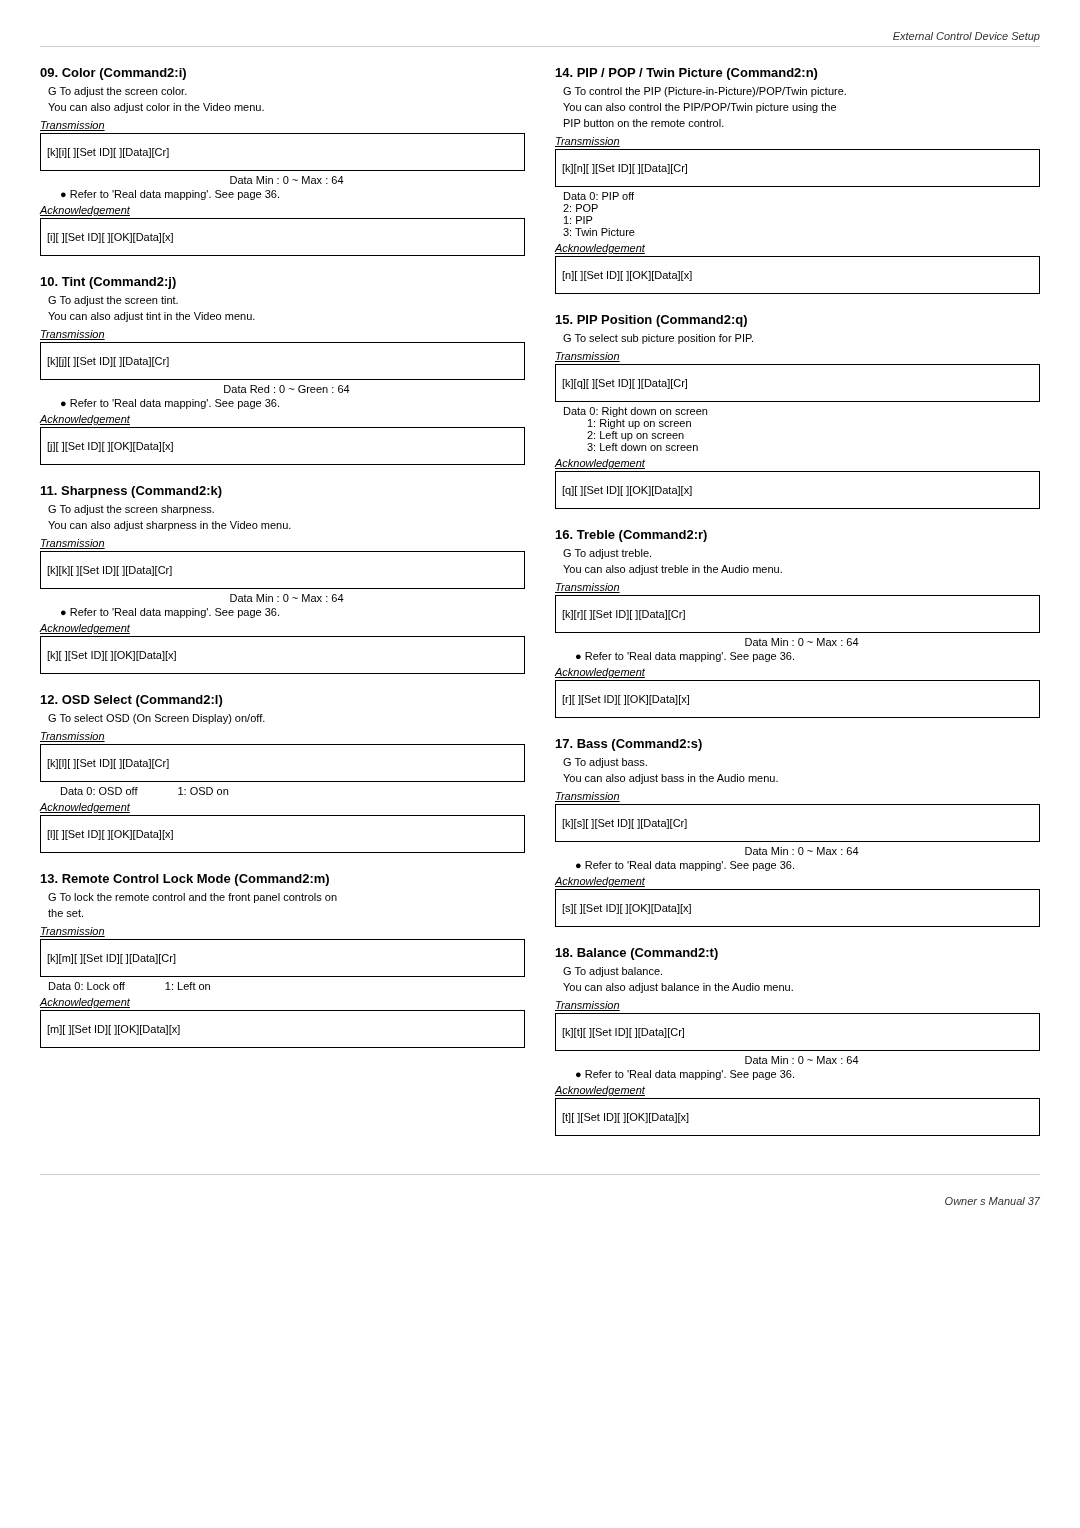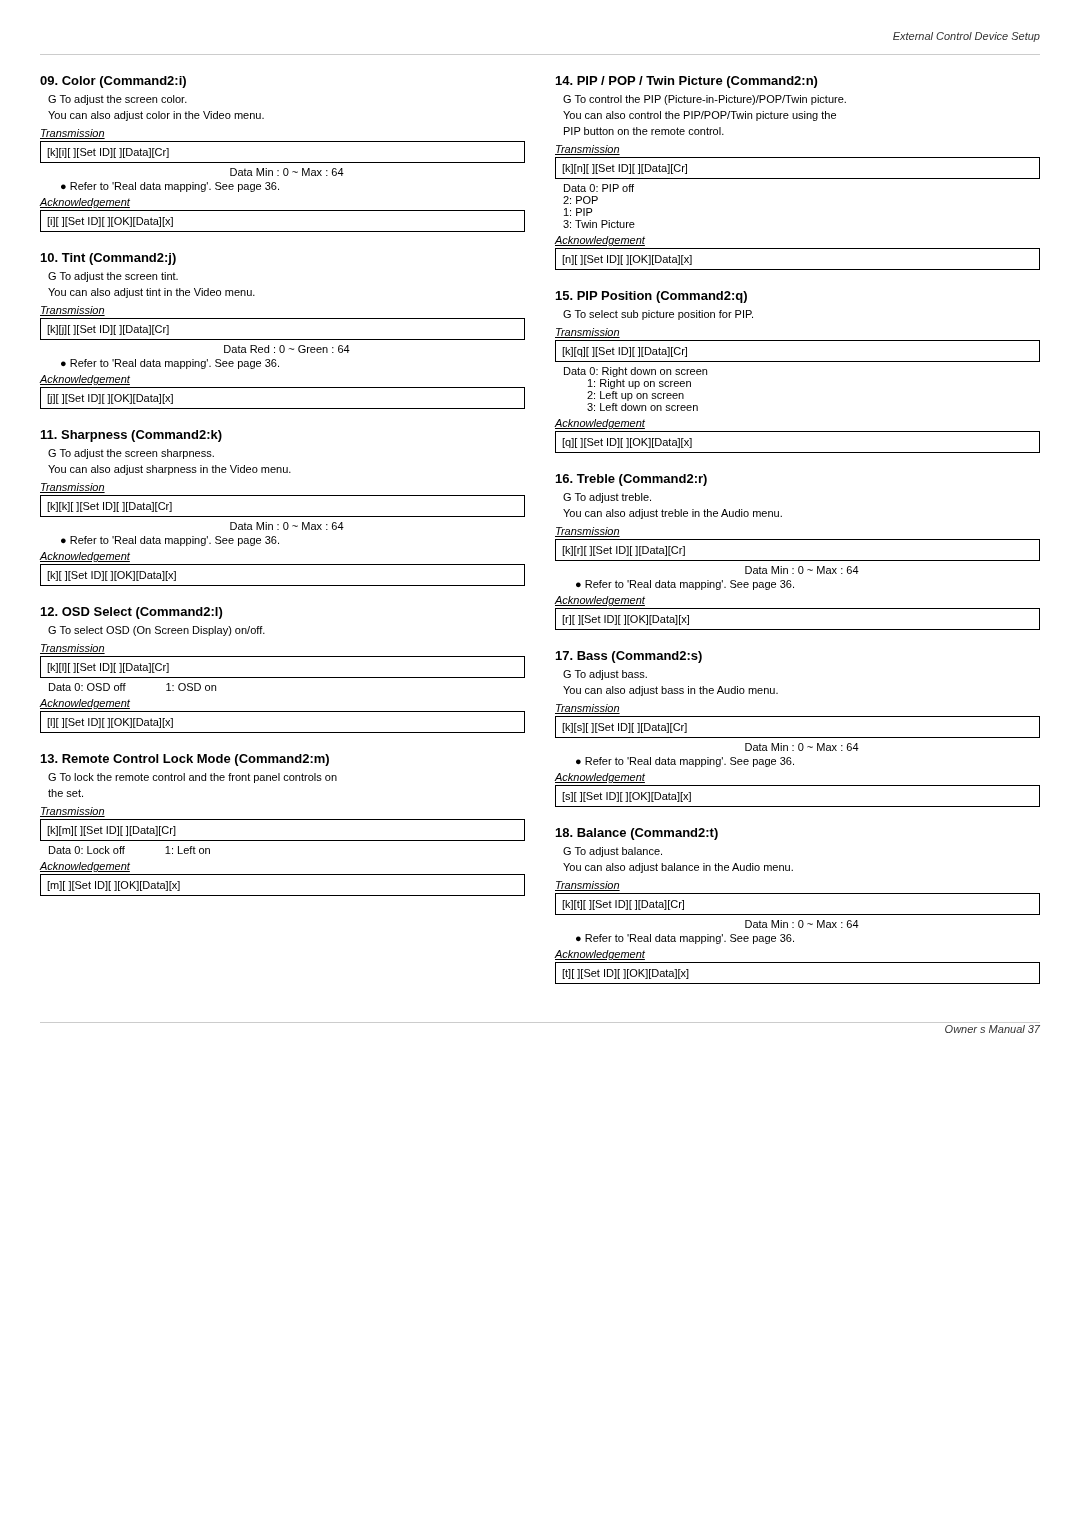--- a/index.html
+++ b/index.html
@@ -17,21 +17,21 @@
       min-height: 1528px;
       padding: 30px 40px 40px 40px;
       position: relative;
     }
     .header {
       text-align: right;
       font-style: italic;
       font-size: 11px;
       color: #333;
       margin-bottom: 18px;
-      padding-bottom: 12px;
+      padding-bottom: 4px;
       border-bottom: 1px solid #ccc;
     }
     .columns {
       display: flex;
       gap: 30px;
     }
     .col {
       flex: 1;
     }
     .section {
@@ -49,21 +49,21 @@
     }
     .transmission-label {
       font-style: italic;
       font-size: 11px;
       text-decoration: underline;
       margin-top: 6px;
       margin-bottom: 2px;
     }
     .code-box-full {
       border: 1px solid #000;
-      padding: 4px 6px;
+      padding: 12px 6px;
       font-family: Arial, Helvetica, sans-serif;
       font-size: 11px;
       display: block;
       margin-bottom: 3px;
       background: #fff;
       width: 100%;
     }
     .data-line {
       font-size: 11px;
       margin-left: 8px;
@@ -81,21 +81,21 @@
       text-decoration: underline;
       margin-top: 4px;
       margin-bottom: 2px;
     }
     .footer {
       text-align: right;
       font-style: italic;
       font-size: 11px;
       color: #333;
       margin-top: 20px;
-      padding-top: 0;
+      padding-top: 20px;
       border-top: 1px solid #ccc;
     }
   </style>
 </head>
 <body>
 
 <div class="page">
   <div class="header">
     <span>External Control Device Setup</span>
   </div>
@@ -138,21 +138,21 @@
         <div class="bullet-line">● Refer to 'Real data mapping'. See page 36.</div>
         <div class="ack-label">Acknowledgement</div>
         <div class="code-box-full">[k][  ][Set ID][  ][OK][Data][x]</div>
       </div>
 
       <div class="section">
         <div class="section-title">12. OSD Select (Command2:l)</div>
         <div class="section-desc">G  To select OSD (On Screen Display) on/off.</div>
         <div class="transmission-label">Transmission</div>
         <div class="code-box-full">[k][l][  ][Set ID][  ][Data][Cr]</div>
-        <div style="display:flex; gap:40px; margin-left:8px; margin-bottom:3px; font-size:11px;">
+        <div style="display:flex; gap:40px; margin-left:20px; margin-bottom:3px; font-size:11px;">
           <span>Data  0: OSD off</span>
           <span>1: OSD on</span>
         </div>
         <div class="ack-label">Acknowledgement</div>
         <div class="code-box-full">[l][  ][Set ID][  ][OK][Data][x]</div>
       </div>
 
       <div class="section">
         <div class="section-title">13. Remote Control Lock Mode (Command2:m)</div>
         <div class="section-desc">G  To lock the remote control and the front panel controls on</div>

